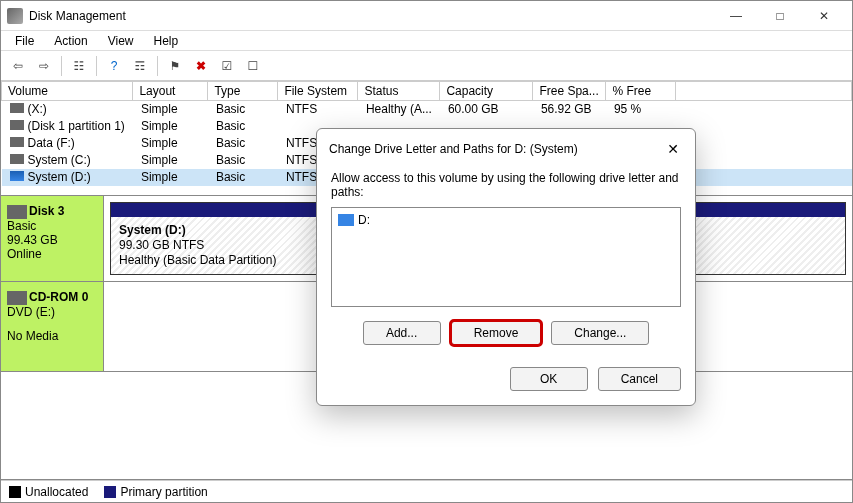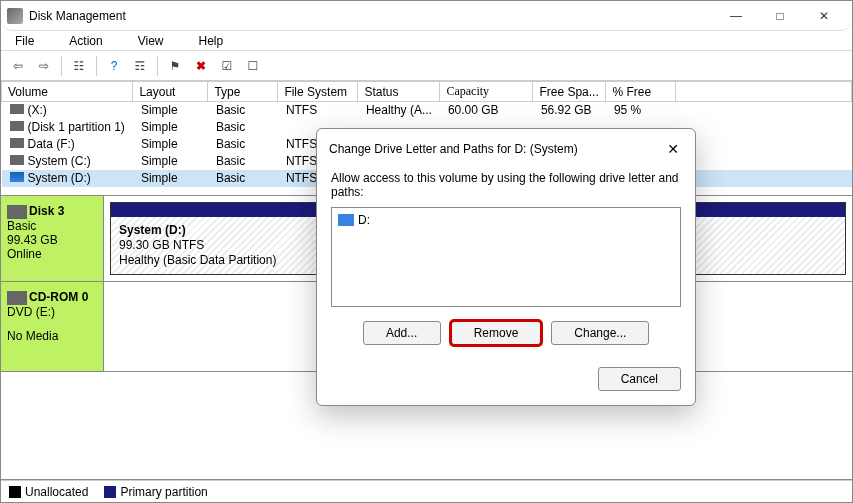--- a/index.html
+++ b/index.html
@@ -1,26 +1,26 @@
 <!DOCTYPE html>
 <html><head>
 <meta charset="utf-8">
 <style>
 * { box-sizing: border-box; margin: 0; padding: 0; font-family: "Segoe UI", Tahoma, sans-serif; font-size: 12px; }
 body { width: 853px; height: 503px; background: #fff; position: relative; overflow: hidden; border: 1px solid #888; }
 
 
-.titlebar { height: 30px; display: flex; align-items: center; padding: 0 6px; border-bottom: 1px solid #ddd; border-radius: 12px; }
+.titlebar { height: 30px; display: flex; align-items: center; padding: 0 6px; border-bottom: 1px solid #ddd; }
 .titlebar .app-icon { width: 16px; height: 16px; margin-right: 6px; background: linear-gradient(135deg,#666,#aaa); border-radius: 2px; }
 .titlebar .title { flex: 1; font-size: 12px; }
 .titlebar .winbtns { display: flex; }
 .titlebar .winbtn { width: 44px; height: 30px; display: flex; align-items: center; justify-content: center; color: #333; }
 
 
-.menubar { height: 20px; display: flex; align-items: center; padding: 0 6px; gap: 19px; border-bottom: 1px solid #ddd; }
+.menubar { height: 20px; display: flex; align-items: center; padding: 0 6px; gap: 4px; border-bottom: 1px solid #ddd; }
 .menubar span { padding: 2px 8px; }
 
 
 .toolbar { height: 30px; display: flex; align-items: center; padding: 0 6px; gap: 4px; border-bottom: 1px solid #ccc; }
 .tbtn { width: 22px; height: 22px; display: flex; align-items: center; justify-content: center; border: 1px solid transparent; color: #444; }
 .tbtn.x { color: #c00; font-weight: bold; }
 .tsep { width: 1px; height: 20px; background: #ccc; margin: 0 2px; }
 
 
 .table-wrap { border-bottom: 1px solid #888; background: #fff; overflow: hidden; }
@@ -104,21 +104,21 @@
   <div class="midarea">
     <div class="table-wrap" style="height:115px">
       <table>
         <thead>
             <tr id="head-row">
               <th style="width: 127px; margin-top: 14px;">Volume</th>
               <th style="width: 75px; margin-left: 28px;">Layout</th>
               <th style="width: 70px;">Type</th>
               <th style="width: 80px;">File System</th>
               <th style="width: 80px;">Status</th>
-              <th style="width: 93px; font-family: Liberation Serif, serif;">Capacity</th>
+              <th style="width: 93px;">Capacity</th>
               <th style="width: 73px;">Free Spa...</th>
               <th style="width: 70px;">% Free</th>
               <th></th>
             </tr>
           </thead>
         <tbody id="vol-body">
             <tr>
               <td><span class="vol-icon"></span>(X:)</td>
               <td>Simple</td>
               <td>Basic</td>
@@ -228,16 +228,17 @@
         <span class="drv-icon"></span>
         <span>D:</span>
       </div>
     </div>
     <div class="row">
       <div class="btn">Add...</div>
       <div class="btn highlight">Remove</div>
       <div class="btn">Change...</div>
     </div>
     <div class="row2">
+      <div class="btn">OK</div>
       <div class="btn">Cancel</div>
     </div>
   </div>
 </div>
 
 </body></html>

